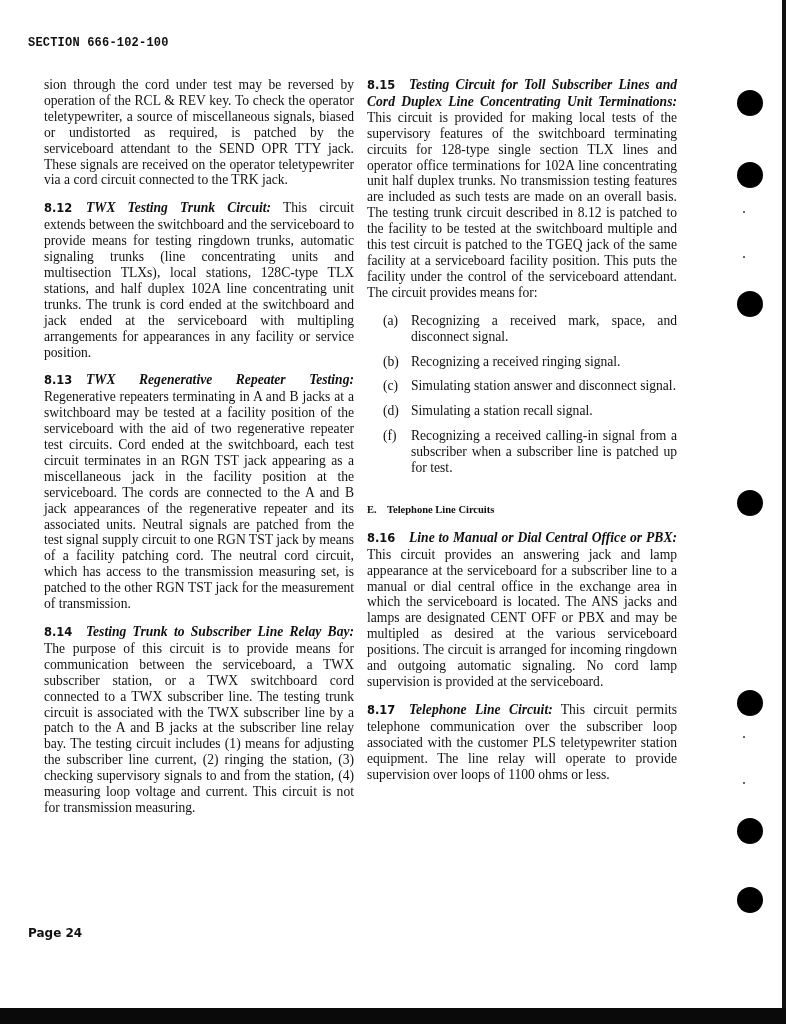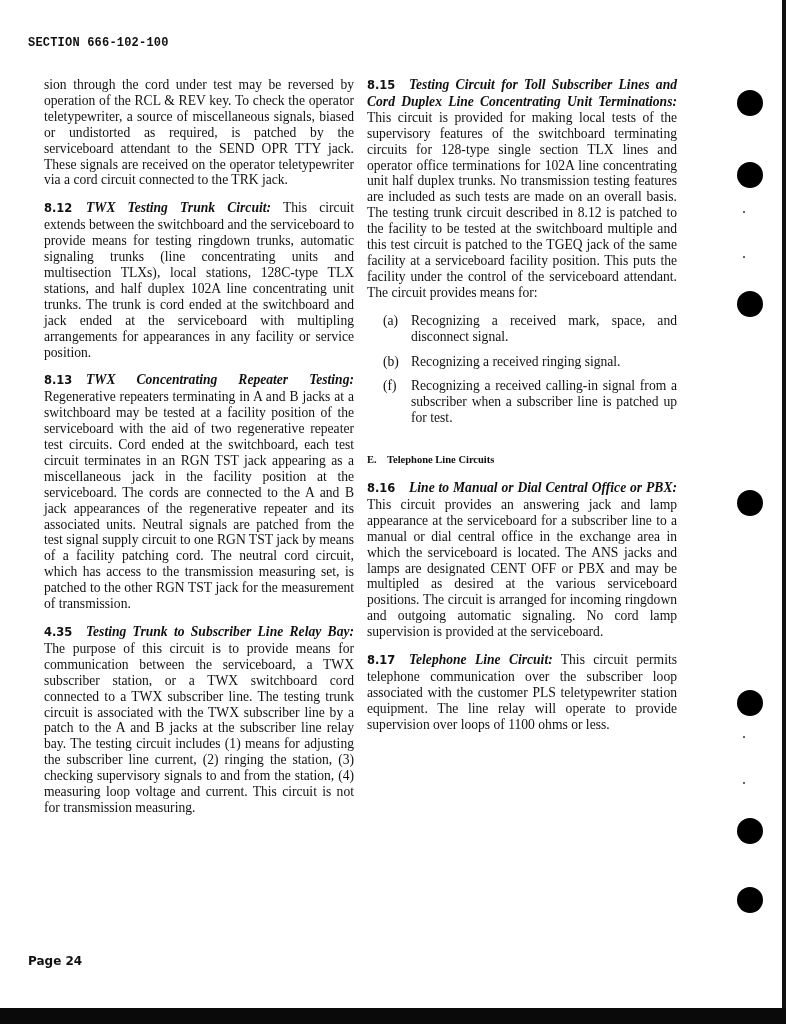--- a/index.html
+++ b/index.html
@@ -13,21 +13,21 @@
   }
   .page-edge-bottom {
     position: absolute; left: 0; top: 1008px; width: 786px; height: 16px; background: #0a0a0a;
   }
   .section-header {
     position: absolute; left: 28px; top: 36px;
     font-family: Liberation Mono, monospace;
     font-weight: bold; font-size: 12px; letter-spacing: 0.2px;
   }
   .page-number {
-    position: absolute; left: 28px; top: 954px;
+    position: absolute; left: 28px; top: 926px;
     font-family: "DejaVu Sans", "Liberation Sans", sans-serif;
     font-weight: bold; font-size: 12px;
   }
   .col {
     position: absolute; top: 77px; width: 310px;
     font-family: "Liberation Serif", "DejaVu Serif", serif;
     font-size: 13.6px; line-height: 15.9px; text-align: justify;
   }
   .col-left { left: 44px; }
   .col-right { left: 367px; }
@@ -60,39 +60,41 @@
 
 <div class="col col-left">
   <p class="para tight">sion through the cord under test may be reversed by operation of the RCL &amp; REV key. To check the operator teletypewriter, a source of miscellaneous signals, biased or undistorted as required, is patched by the serviceboard attendant to the SEND OPR TTY jack. These signals are received on the operator teletypewriter via a cord circuit connected to the TRK jack.</p>
 
   <p class="para tight">
     <span class="num">8.12</span><span class="ttl">TWX Testing Trunk Circuit:</span>
     <span>This circuit extends between the switchboard and the serviceboard to provide means for testing ringdown trunks, automatic signaling trunks (line concentrating units and multisection TLXs), local stations, 128C-type TLX stations, and half duplex 102A line concentrating unit trunks. The trunk is cord ended at the switchboard and jack ended at the serviceboard with multipling arrangements for appearances in any facility or service position.</span>
   </p>
 
   <p class="para tight">
-    <span class="num">8.13</span><span class="ttl">TWX Concentrating Repeater Testing:</span>
+    <span class="num">8.13</span><span class="ttl">TWX Regenerative Repeater Testing:</span>
     <span>Regenerative repeaters terminating in A and B jacks at a switchboard may be tested at a facility position of the serviceboard with the aid of two regenerative repeater test circuits. Cord ended at the switchboard, each test circuit terminates in an RGN TST jack appearing as a miscellaneous jack in the facility position at the serviceboard. The cords are connected to the A and B jack appearances of the regenerative repeater and its associated units. Neutral signals are patched from the test signal supply circuit to one RGN TST jack by means of a facility patching cord. The neutral cord circuit, which has access to the transmission measuring set, is patched to the other RGN TST jack for the measurement of transmission.</span>
   </p>
 
   <p class="para tight">
-    <span class="num">4.35</span><span class="ttl">Testing Trunk to Subscriber Line Relay Bay:</span>
+    <span class="num">8.14</span><span class="ttl">Testing Trunk to Subscriber Line Relay Bay:</span>
     <span>The purpose of this circuit is to provide means for communication between the serviceboard, a TWX subscriber station, or a TWX switchboard cord connected to a TWX subscriber line. The testing trunk circuit is associated with the TWX subscriber line by a patch to the A and B jacks at the subscriber line relay bay. The testing circuit includes (1) means for adjusting the subscriber line current, (2) ringing the station, (3) checking supervisory signals to and from the station, (4) measuring loop voltage and current. This circuit is not for transmission measuring.</span>
   </p>
 </div>
 
 <div class="col col-right">
   <p class="para tight">
     <span class="num">8.15</span><span class="ttl">Testing Circuit for Toll Subscriber Lines and Cord Duplex Line Concentrating Unit Terminations:</span>
     <span>This circuit is provided for making local tests of the supervisory features of the switchboard terminating circuits for 128-type single section TLX lines and operator office terminations for 102A line concentrating unit half duplex trunks. No transmission testing features are included as such tests are made on an overall basis. The testing trunk circuit described in 8.12 is patched to the facility to be tested at the switchboard multiple and this test circuit is patched to the TGEQ jack of the same facility at a serviceboard facility position. This puts the facility under the control of the serviceboard attendant. The circuit provides means for:</span>
   </p>
 
   <div>
     <p class="list-item"><span class="lbl">(a)</span><span>Recognizing a received mark, space, and disconnect signal.</span></p>
     <p class="list-item"><span class="lbl">(b)</span><span>Recognizing a received ringing signal.</span></p>
+    <p class="list-item"><span class="lbl">(c)</span><span>Simulating station answer and disconnect signal.</span></p>
+    <p class="list-item"><span class="lbl">(d)</span><span>Simulating a station recall signal.</span></p>
     <p class="list-item"><span class="lbl">(f)</span><span>Recognizing a received calling-in signal from a subscriber when a subscriber line is patched up for test.</span></p>
   </div>
 
   <div class="subhead">
     <span class="letter">E.</span><span>Telephone Line Circuits</span>
   </div>
 
   <p class="para tight">
     <span class="num">8.16</span><span class="ttl">Line to Manual or Dial Central Office or PBX:</span>
     <span>This circuit provides an answering jack and lamp appearance at the serviceboard for a subscriber line to a manual or dial central office in the exchange area in which the serviceboard is located. The ANS jacks and lamps are designated CENT OFF or PBX and may be multipled as desired at the various serviceboard positions. The circuit is arranged for incoming ringdown and outgoing automatic signaling. No cord lamp supervision is provided at the serviceboard.</span>

